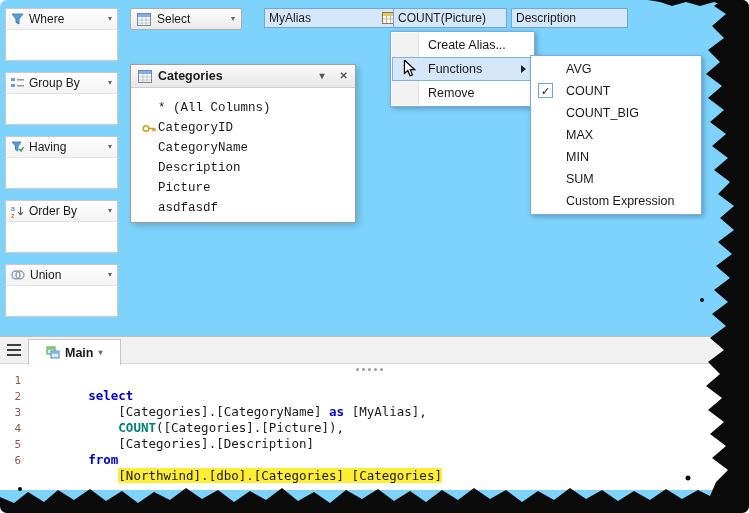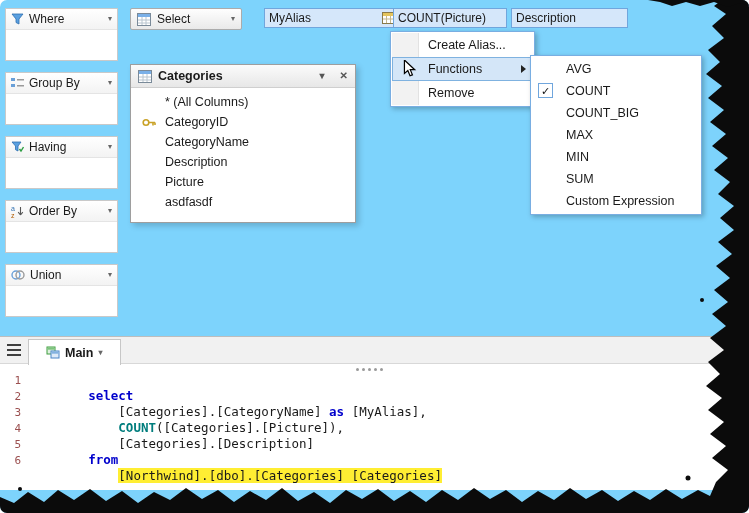--- a/index.html
+++ b/index.html
@@ -23,21 +23,21 @@
     display:flex;align-items:center;padding:0 4px;font-size:12px;}
   .chip .label{flex:1;white-space:nowrap;overflow:hidden;}
 
   
   .tbl-window{position:absolute;left:130px;top:64px;width:226px;border:1px solid #9e9e9e;background:#fff;
     box-shadow:3px 3px 6px rgba(0,0,0,0.18);}
   .tbl-title{height:23px;display:flex;align-items:center;gap:6px;padding:0 7px;
     background:linear-gradient(#fbfbfb,#e7e7e7);border-bottom:1px solid #cfcfcf;font-size:12.5px;font-weight:bold;}
   .win-btn{color:#555;font-size:10px;line-height:1;margin-left:9px;cursor:default;}
   .tbl-body{padding:7px 0 7px 0;}
-  .tbl-row{height:20px;display:flex;align-items:flex-start;gap:8px;padding-left:10px;font-size:12.5px;}
+  .tbl-row{height:20px;display:flex;align-items:flex-end;gap:1px;padding-left:10px;font-size:12.5px;font-family:Liberation Mono, monospace;}
   .row-icon{width:16px;height:14px;display:inline-flex;align-items:center;justify-content:center;}
 
   
   .menu{position:absolute;background:#fff;border:1px solid #79aee2;box-shadow:2px 2px 5px rgba(0,0,0,0.25);z-index:10;}
   .menu.main{left:390px;top:31px;width:145px;padding:1px;}
   .menu.main::before{content:"";position:absolute;left:1px;top:1px;bottom:1px;width:26px;
     background:#f2f2f2;border-right:1px solid #e2e2e2;}
   .menu-item{position:relative;height:24px;line-height:24px;padding-left:36px;font-size:12.5px;}
   .menu-item.hot{background:#d4e6f8;outline:1px solid #7fb2e0;outline-offset:-1px;}
   .submenu-arrow{position:absolute;right:7px;top:50%;transform:translateY(-50%);width:0;height:0;

